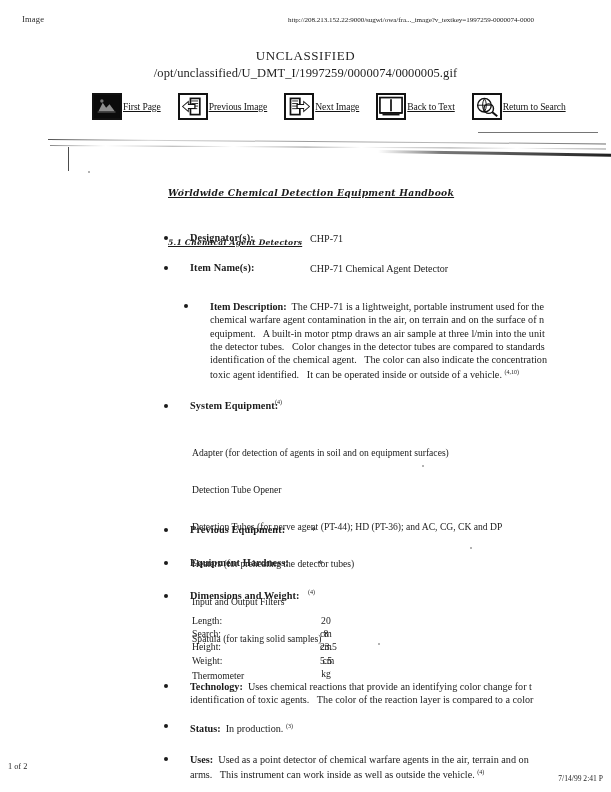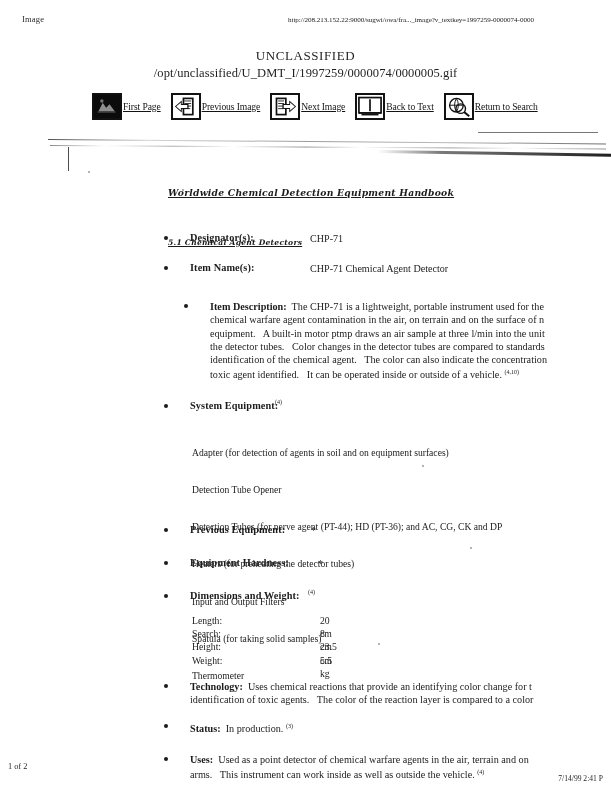--- a/index.html
+++ b/index.html
@@ -71,21 +71,21 @@
     top: 89px;
     left: 92px;
     width: 470px;
     height: 34px;
     display: flex;
     align-items: center;
   }
   .nav-item {
     display: flex;
     align-items: center;
-    margin-right: 7px;
+    margin-right: 14px;
   }
   .nav-ico {
     width: 30px;
     height: 27px;
     flex: none;
     position: relative;
     border: 2px solid #121212;
     background: #ffffff;
     box-sizing: border-box;
     overflow: hidden;
@@ -421,21 +421,21 @@
       <span class="bul"></span>
       <span class="key">Equipment Hardness:</span>
       <span class="val" style="left:318px;">*</span>
     </div>
 
     <div class="row" style="height:24px;">
       <span class="bul"></span>
       <span class="key">Dimensions and Weight:</span>
       <span class="key sup" style="left:308px;top:-1px;font-weight:400;">(4)</span>
     </div>
-    <div class="row" style="height:66px;">
+    <div class="row" style="height:66px;text-align:center;">
       <div class="dims">
         <div class="dim-row">
           <span class="dim-k">Length:</span>
           <span class="dim-v">20 cm</span>
         </div>
         <div class="dim-row">
           <span class="dim-k">Search:</span>
           <span class="dim-v">8 cm</span>
         </div>
         <div class="dim-row">

